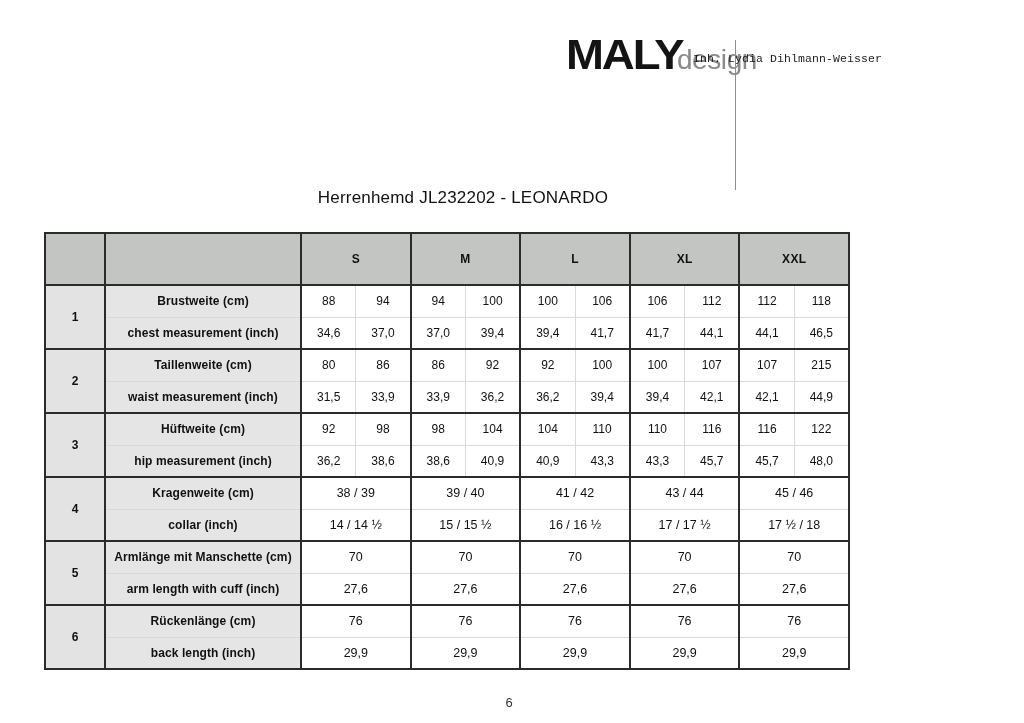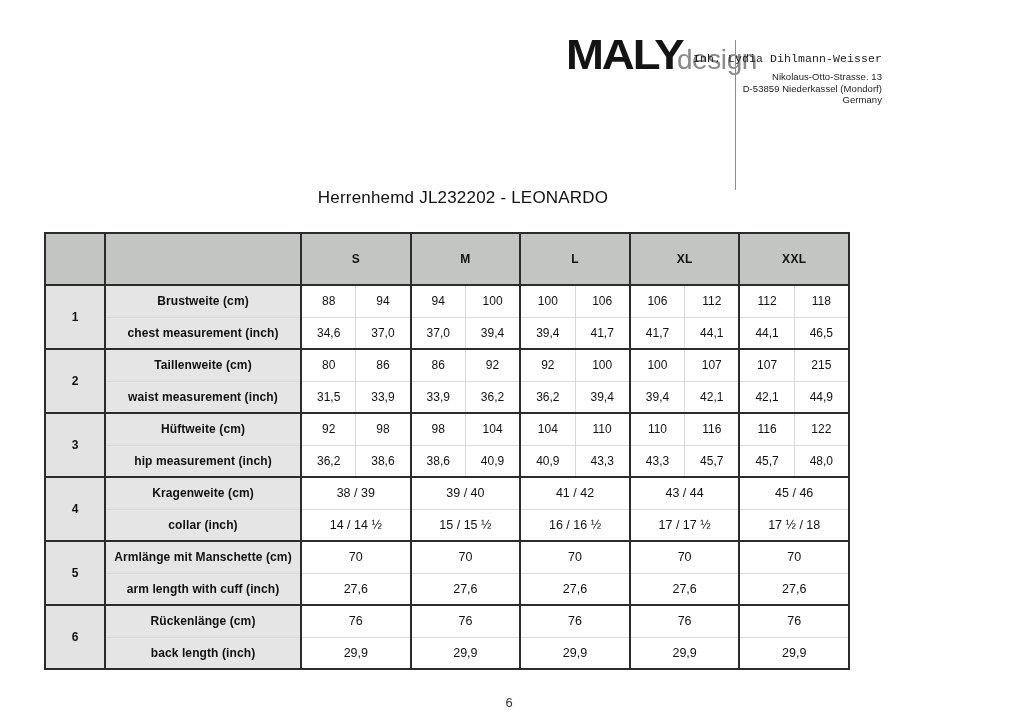--- a/index.html
+++ b/index.html
@@ -165,25 +165,20 @@
 
   <div class="logo-block">
     <span class="logo-maly">MALY</span>
     <span class="logo-design">design</span>
   </div>
 
   <div class="vrule"></div>
 
   <div class="address">
     <div class="addr-name">Inh. Lydia Dihlmann-Weisser</div>
-    <div class="addr-lines">
-      <div>Nikolaus-Otto-Strasse. 13</div>
-      <div>D-53859 Niederkassel (Mondorf)</div>
-      <div>Germany</div>
-    </div>
   </div>
 
 </div>
 
 <div class="doc-title">
   <span>Herrenhemd JL232202 - LEONARDO</span>
 </div>
 
 <table class="size-table">
   <colgroup>

